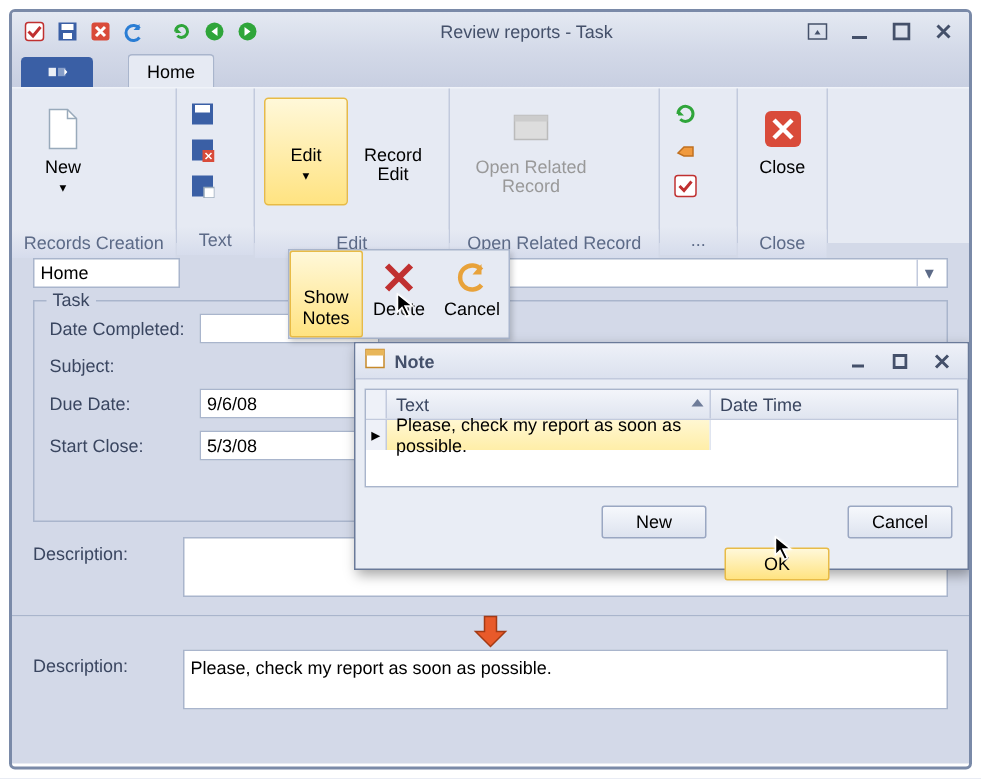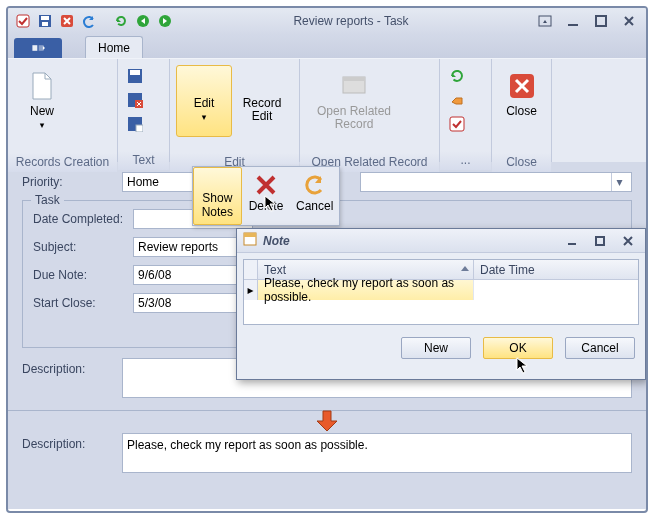--- a/index.html
+++ b/index.html
@@ -42,31 +42,31 @@
   .popup-menu { position: absolute; top: 158px; left: 184px; width: 148px; height: 60px; background: #e6eaf3; border: 1px solid #a9b5cc; display: flex; z-index: 5; box-shadow: 1px 2px 4px rgba(0,0,0,.2); }
   .popup-item { flex: 1; display: flex; flex-direction: column; align-items: center; padding-top: 3px; border: 1px solid transparent; }
   .popup-item.sel { background: linear-gradient(#fff8d9, #ffe381); border-color: #e8bb46; border-radius: 2px; }
   .popup-item .ico { height: 28px; display: flex; align-items: center; justify-content: center; }
   .cursor { position: absolute; width: 14px; height: 18px; z-index: 30; }
   .cursor svg { width: 14px; height: 18px; filter: drop-shadow(0 0 1px #fff); }
 
   
   .dialog { position: absolute; top: 220px; left: 228px; width: 410px; height: 152px; background: #e9edf5; border: 1px solid #6a7a99; box-shadow: 2px 3px 8px rgba(0,0,0,.35); z-index: 10; }
   .dlg-title { height: 24px; display: flex; align-items: center; padding: 0 6px; background: linear-gradient(#eef1f8, #dbe1ee); border-bottom: 1px solid #c2cadd; }
-  .dlg-title .t { flex: 1; margin-left: 6px; color: #44506a; font-weight: 600; font-style: italic; }
+  .dlg-title .t { flex: 1; margin-left: 6px; color: #44506a; font-weight: 600; }
   .grid { margin: 6px; border: 1px solid #a9b5cc; background: #fff; height: 66px; display: flex; flex-direction: column; }
   .grid-head { display: flex; height: 20px; background: linear-gradient(#f3f5fa, #e0e5f0); border-bottom: 1px solid #c2cadd; }
   .gh { border-right: 1px solid #c2cadd; padding: 2px 6px; color: #3a4660; display: flex; align-items: flex-end; position: relative; }
   .grid-row { display: flex; height: 20px; align-items: stretch; }
   .gc { border-right: 1px solid #e0e5f0; padding: 2px 6px; display: flex; align-items: center; }
   .grid-row.sel .gc { background: linear-gradient(#fff7d2, #ffeea8); }
   .row-indicator { width: 14px; border-right: 1px solid #c2cadd; background: #eef1f8; display: flex; align-items: center; justify-content: center; }
   .dlg-buttons { display: flex; justify-content: flex-end; gap: 12px; padding: 6px 10px 8px; }
   .btn { width: 70px; height: 22px; border: 1px solid #9aa7c2; background: linear-gradient(#f6f8fc, #dde3ef); border-radius: 2px; display: inline-flex; align-items: center; justify-content: center; }
-  .btn.primary { background: linear-gradient(#fff8d9, #ffe381); border-color: #e8bb46; }
+  .btn.primary { background: linear-gradient(#fff8d9, #ffe381); border-color: #e8bb46; margin-top: 28px; }
   .sort-ind { position:absolute; right:4px; top:6px; width:0; height:0; border-left:4px solid transparent; border-right:4px solid transparent; border-bottom:5px solid #6e7c99; }
 </style>
 </head>
 <body>
 
 <div class="outer-frame">
   <div class="main-window">
 
     <div class="title-bar">
       <div class="qat">
@@ -262,43 +262,41 @@
               <div class="lbl">Close</div>
             </div>
           </div>
           <div class="group-label">Close</div>
         </div>
       </div>
     </div>
 
     <div class="form-area">
       <div class="row">
-        <label>Priority:</label>
         <div class="field" style="max-width:98px">
           <span style="flex:1">Home</span>
         </div>
         <div style="width:140px"></div>
         <div class="field" style="flex:1">
           <span style="flex:1"></span>
             <span class="dropdown-arrow">▾</span>
         </div>
       </div>
 
       <div class="groupbox">
         <div class="groupbox-title">Task</div>
         <div class="row">
           <label>Date Completed:</label>
           <div class="field" style="max-width:120px"></div>
         </div>
         <div class="row">
           <label>Subject:</label>
-          <div class="field" style="max-width:120px">Review reports</div>
         </div>
         <div class="row">
-          <label>Due Note:</label>
+          <label>Due Date:</label>
           <div class="field" style="max-width:120px">9/6/08</div>
         </div>
         <div class="row">
           <label>Start Close:</label>
           <div class="field" style="max-width:120px">5/3/08</div>
         </div>
       </div>
 
       <div class="row" style="margin-top:10px; align-items:flex-start">
         <label style="padding-top:4px">Description:</label>

